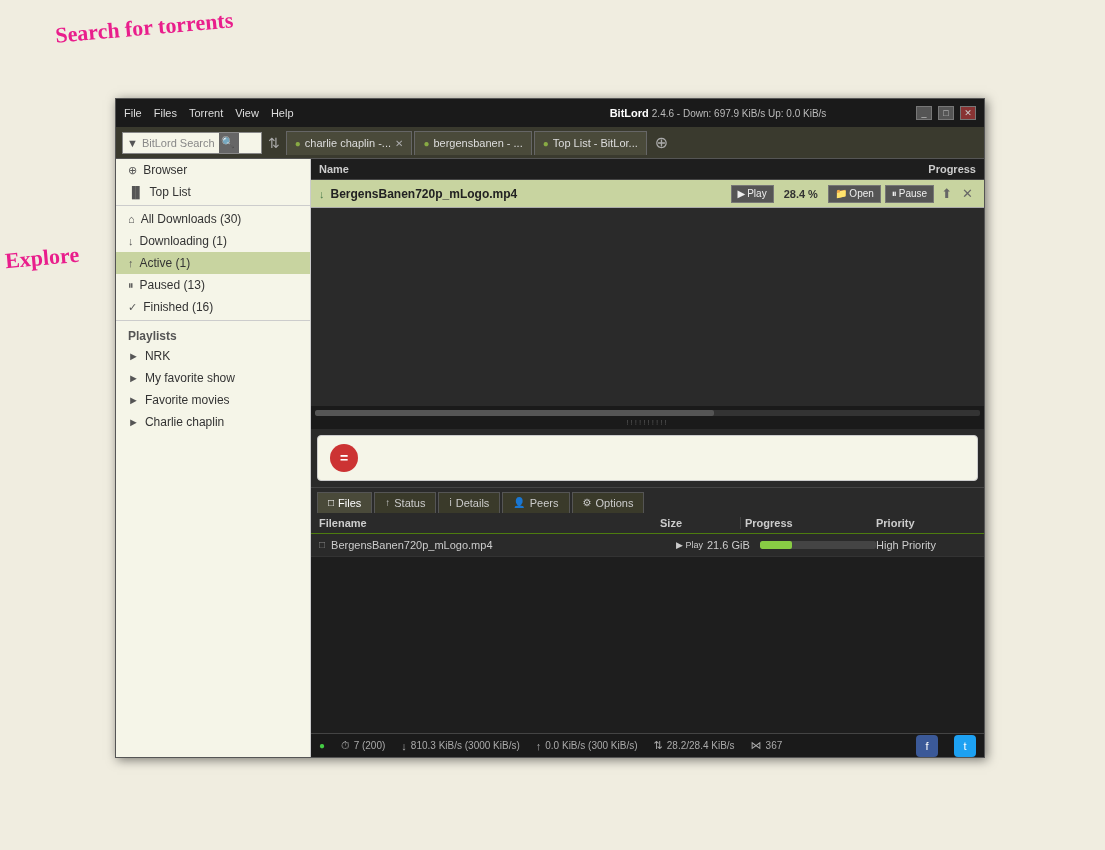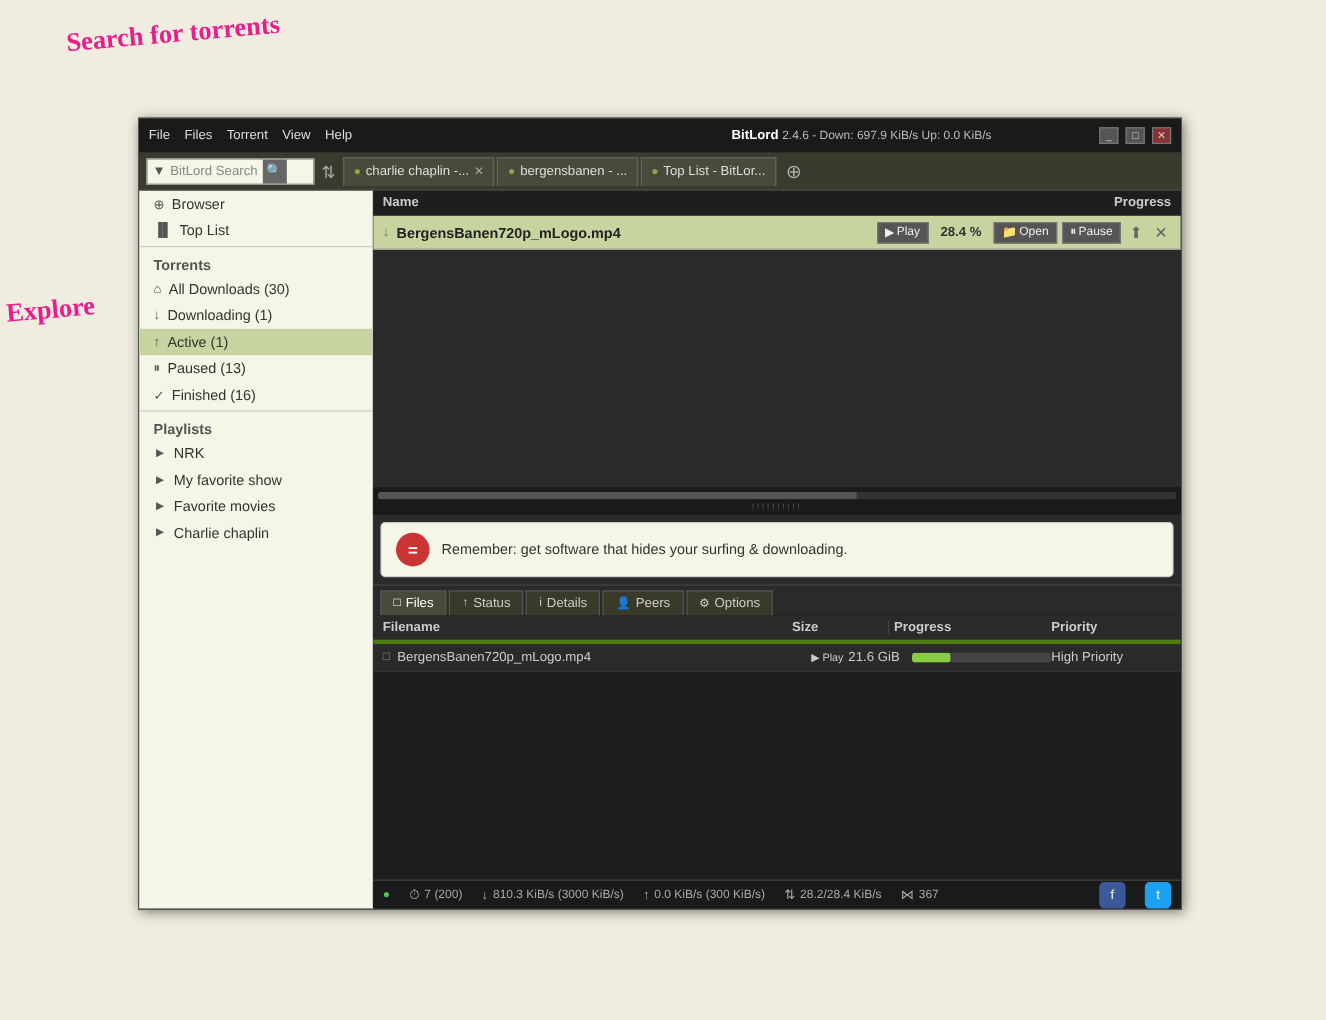--- a/index.html
+++ b/index.html
@@ -304,21 +304,21 @@
       background: #1e1e1e;
       overflow-y: auto;
     }
     .files-table-header {
       display: flex;
       background: #2a2a2a;
       padding: 4px 8px;
       color: #ccc;
       font-size: 11px;
       font-weight: bold;
-      border-bottom: 4px solid #4d7c0f;
+      border-bottom: 1px solid #4d7c0f;
     }
     .files-col-name { flex: 1; }
     .files-col-size { width: 80px; }
     .files-col-progress { width: 120px; border-left: 1px solid #444; padding-left: 4px; }
     .files-col-priority { width: 100px; margin-left: 16px; }
 
     .files-row {
       display: flex;
       align-items: center;
       padding: 5px 8px;
@@ -454,21 +454,20 @@
     <div class="sidebar">
       <div class="sidebar-item">
         <span class="sidebar-icon">⊕</span>
         <span>Browser</span>
       </div>
       <div class="sidebar-item">
         <span class="sidebar-icon">▐▌</span>
         <span>Top List</span>
       </div>
       <div class="sidebar-divider"></div>
-      <div class="sidebar-section">Torrents</div>
       <div class="sidebar-item">
         <span class="sidebar-icon">⌂</span>
         <span>All Downloads (30)</span>
       </div>
       <div class="sidebar-item">
         <span class="sidebar-icon">↓</span>
         <span>Downloading (1)</span>
       </div>
       <div class="sidebar-item active">
         <span class="sidebar-icon">↑</span>
@@ -534,21 +533,20 @@
 
       <div style="background:#1a1a1a;padding:2px 4px;">
         <div style="height:6px;background:#333;margin:2px 0;border-radius:2px;overflow:hidden;">
           <div style="width:60%;height:100%;background:#555;border-radius:2px;"></div>
         </div>
         <div style="text-align:center;color:#555;font-size:8px;letter-spacing:2px;">!!!!!!!!!!</div>
       </div>
 
       <div class="remember-banner">
         <div class="remember-icon">=</div>
-        <span>Remember: get software that hides your surfing &amp; downloading.</span>
       </div>
 
       <div class="bottom-panel">
 
         <div class="bottom-tabs">
           <div class="bottom-tab active">
             <span class="bottom-tab-icon">□</span>
             <span>Files</span>
           </div>
           <div class="bottom-tab">

